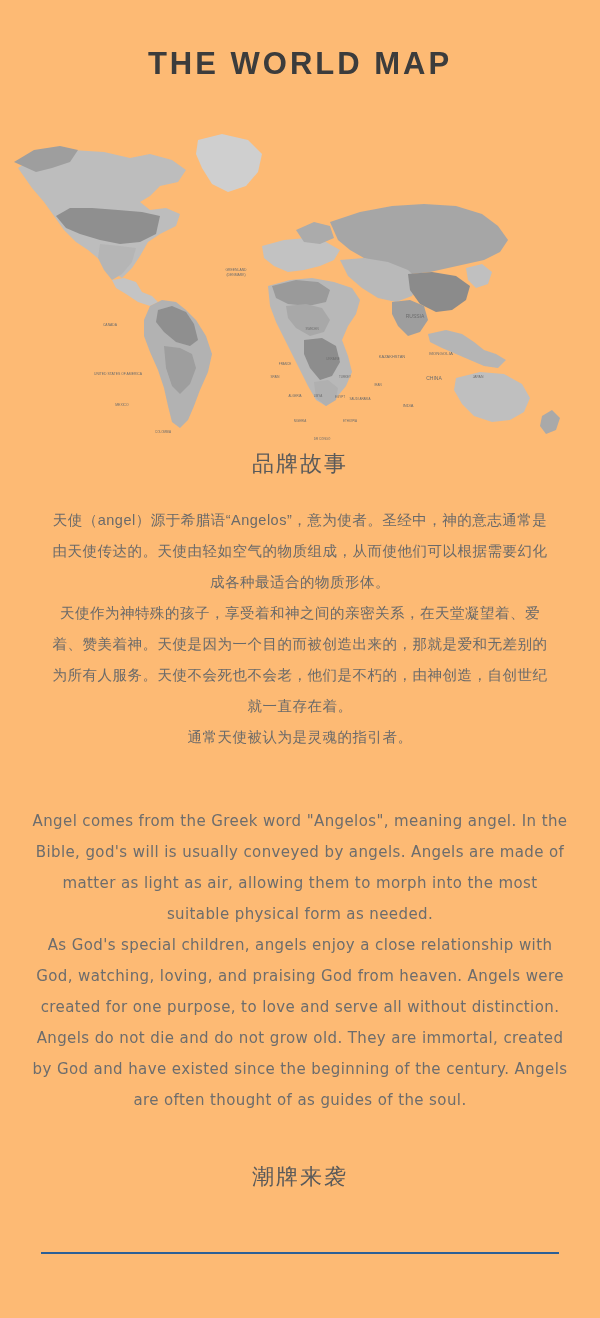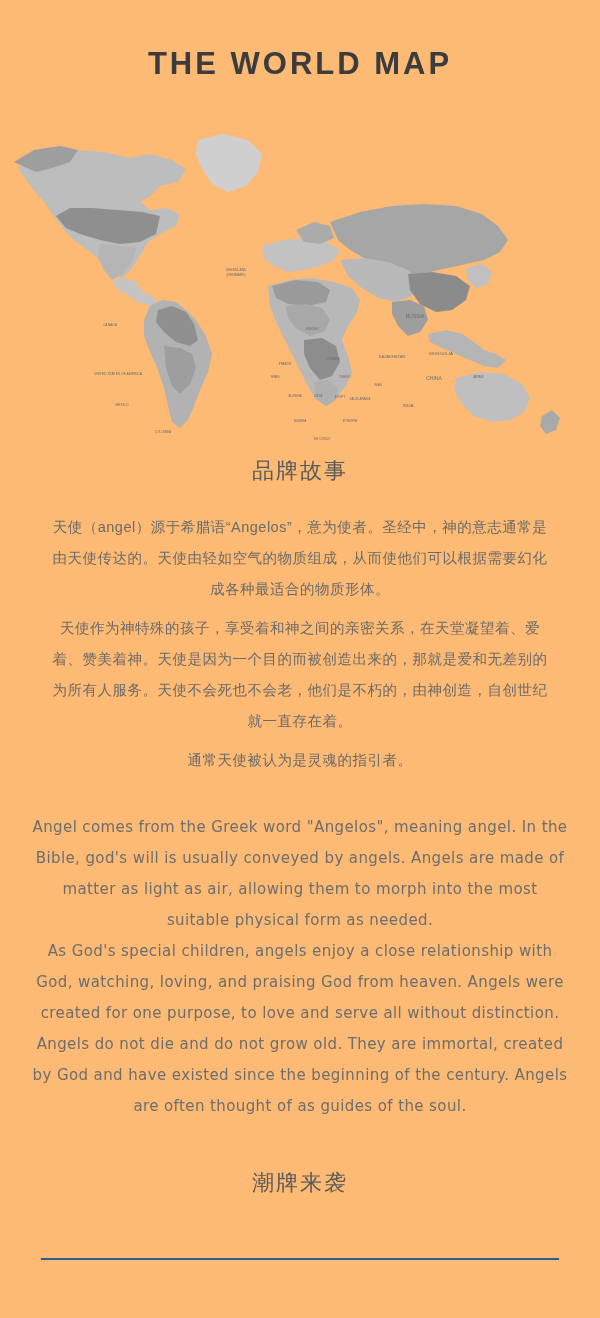--- a/index.html
+++ b/index.html
@@ -51,48 +51,48 @@
     font-family: "Liberation Sans", sans-serif;
     fill: #6d6d6d;
   }
 
   
   .section-heading {
     font-size: 22px;
     color: #5a5a5a;
     letter-spacing: 2px;
     text-align: center;
-    margin-top: 16px;
+    margin-top: 9px;
     font-weight: 400;
   }
   .section-heading.second {
     margin-top: 46px;
   }
 
   
   .cn-block {
     width: 505px;
     margin-top: 26px;
     font-size: 14.5px;
     line-height: 31px;
     color: #6a6a6a;
     text-align: center;
     letter-spacing: 0.5px;
   }
   .cn-block p {
     margin: 0;
   }
   .cn-block p + p {
-    margin-top: 8px;
+    margin-top: 0px;
   }
 
   
   .en-block {
     width: 540px;
-    margin-top: 36px;
+    margin-top: 53px;
     font-size: 15px;
     line-height: 31px;
     color: #6d6d6d;
     text-align: center;
     letter-spacing: 0.4px;
     font-family: "DejaVu Sans", sans-serif;
   }
   .en-block p {
     margin: 0;
   }

